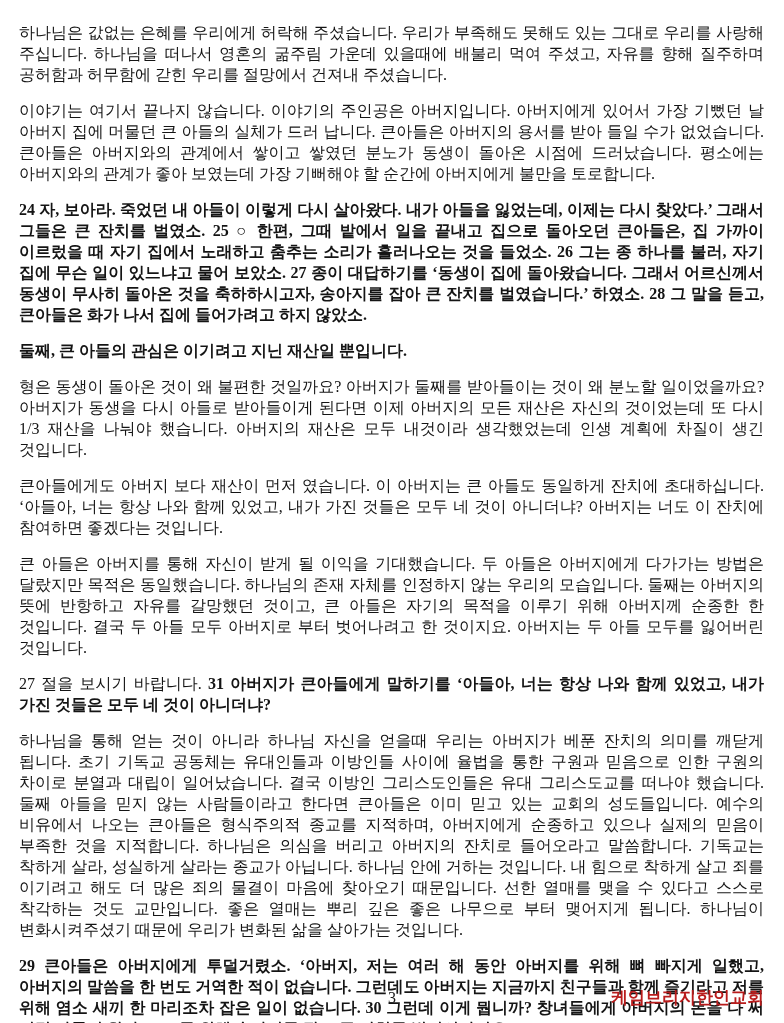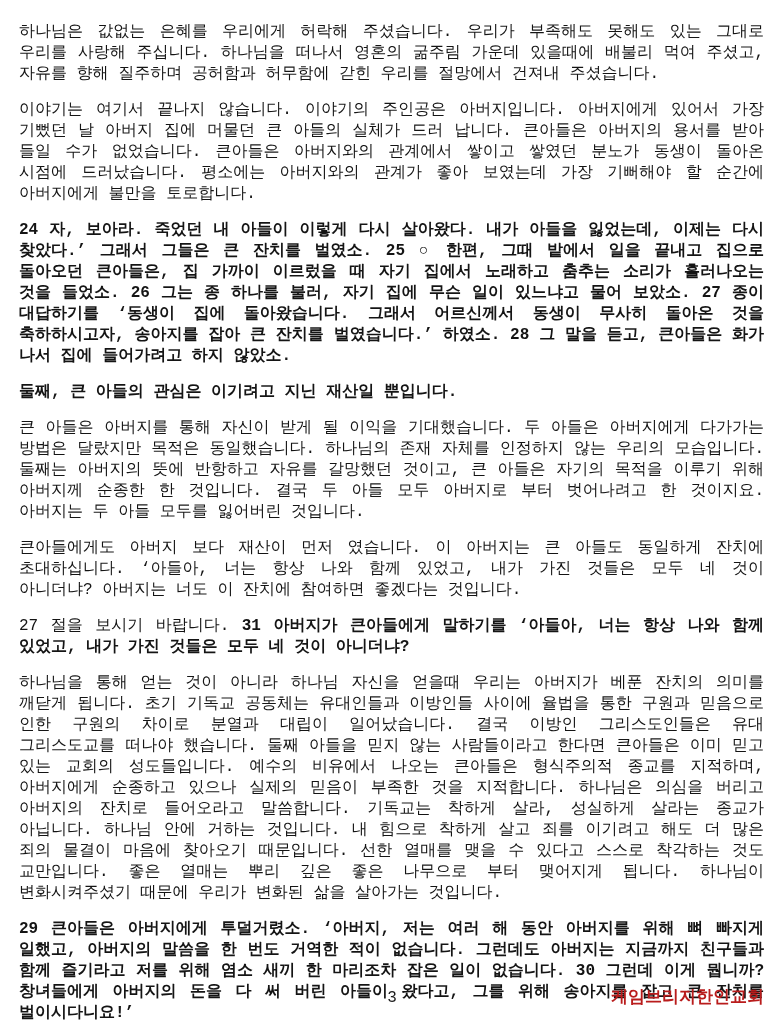--- a/index.html
+++ b/index.html
@@ -6,21 +6,21 @@
     margin: 0;
     padding: 0;
     background: #ffffff;
   }
   .page {
     position: relative;
     width: 784px;
     height: 1023px;
     background: #ffffff;
     overflow: hidden;
-    font-family: Liberation Mono, monospace;
+    font-family: Liberation Serif, serif;
     color: #141414;
     border-radius: 14px;
   }
   .content {
     position: absolute;
     top: 22px;
     left: 19px;
     right: 20px;
     font-size: 16px;
     line-height: 21px;
@@ -58,22 +58,23 @@
 </style>
 </head>
 <body>
 
 <div class="page" style="background: rgb(255, 255, 255); color: rgb(20, 20, 20);">
   <main class="content" id="paragraph-container">
       <p><span class="seg-regular">하나님은 값없는 은혜를 우리에게 허락해 주셨습니다. 우리가 부족해도 못해도 있는 그대로 우리를 사랑해 주십니다. 하나님을 떠나서 영혼의 굶주림 가운데 있을때에 배불리 먹여 주셨고, 자유를 향해 질주하며 공허함과 허무함에 갇힌 우리를 절망에서 건져내 주셨습니다.</span></p>
       <p><span class="seg-regular">이야기는 여기서 끝나지 않습니다. 이야기의 주인공은 아버지입니다.  아버지에게 있어서 가장 기뻤던 날 아버지 집에 머물던 큰 아들의 실체가 드러 납니다. 큰아들은 아버지의 용서를 받아 들일 수가 없었습니다. 큰아들은 아버지와의 관계에서 쌓이고 쌓였던 분노가 동생이 돌아온 시점에 드러났습니다. 평소에는 아버지와의 관계가 좋아 보였는데 가장 기뻐해야 할 순간에 아버지에게 불만을 토로합니다.</span></p>
       <p><span class="seg-bold">24 자, 보아라. 죽었던 내 아들이 이렇게 다시 살아왔다. 내가 아들을 잃었는데, 이제는 다시 찾았다.’ 그래서 그들은 큰 잔치를 벌였소. 25 ○ 한편, 그때 밭에서 일을 끝내고 집으로 돌아오던 큰아들은, 집 가까이 이르렀을 때 자기 집에서 노래하고 춤추는 소리가 흘러나오는 것을 들었소. 26 그는 종 하나를 불러, 자기 집에 무슨 일이 있느냐고 물어 보았소. 27 종이 대답하기를 ‘동생이 집에 돌아왔습니다. 그래서 어르신께서 동생이 무사히 돌아온 것을 축하하시고자, 송아지를 잡아 큰 잔치를 벌였습니다.’ 하였소. 28 그 말을 듣고, 큰아들은 화가 나서 집에 들어가려고 하지 않았소.</span></p>
       <p><span class="seg-bold">둘째, 큰 아들의 관심은 이기려고 지닌 재산일 뿐입니다.</span></p>
+      <p><span class="seg-regular">형은 동생이 돌아온 것이 왜 불편한 것일까요? 아버지가 둘째를 받아들이는 것이 왜 분노할 일이었을까요? 아버지가 동생을 다시 아들로 받아들이게 된다면 이제 아버지의 모든 재산은 자신의 것이었는데 또 다시 1/3 재산을 나눠야 했습니다. 아버지의 재산은 모두 내것이라 생각했었는데 인생 계획에 차질이 생긴 것입니다.</span></p>
+      <p><span class="seg-regular">큰아들에게도 아버지 보다 재산이 먼저 였습니다. 이 아버지는 큰 아들도 동일하게 잔치에 초대하십니다. ‘아들아, 너는 항상 나와 함께 있었고, 내가 가진 것들은 모두 네 것이 아니더냐? 아버지는 너도 이 잔치에 참여하면 좋겠다는 것입니다.</span></p>
       <p><span class="seg-regular">큰 아들은 아버지를 통해 자신이 받게 될 이익을 기대했습니다. 두 아들은 아버지에게 다가가는 방법은 달랐지만 목적은 동일했습니다. 하나님의 존재 자체를 인정하지 않는 우리의 모습입니다. 둘째는 아버지의 뜻에 반항하고 자유를 갈망했던 것이고, 큰 아들은 자기의 목적을 이루기 위해 아버지께 순종한 한 것입니다. 결국 두 아들 모두 아버지로 부터 벗어나려고 한 것이지요. 아버지는 두 아들 모두를 잃어버린 것입니다.</span></p>
-      <p><span class="seg-regular">큰아들에게도 아버지 보다 재산이 먼저 였습니다. 이 아버지는 큰 아들도 동일하게 잔치에 초대하십니다. ‘아들아, 너는 항상 나와 함께 있었고, 내가 가진 것들은 모두 네 것이 아니더냐? 아버지는 너도 이 잔치에 참여하면 좋겠다는 것입니다.</span></p>
       <p><span class="seg-regular">27 절을 보시기 바랍니다. </span><span class="seg-bold">31 아버지가 큰아들에게 말하기를 ‘아들아, 너는 항상 나와 함께 있었고, 내가 가진 것들은 모두 네 것이 아니더냐?</span></p>
       <p><span class="seg-regular">하나님을 통해 얻는 것이 아니라 하나님 자신을 얻을때 우리는 아버지가 베푼 잔치의 의미를 깨닫게 됩니다. 초기 기독교 공동체는 유대인들과 이방인들 사이에 율법을 통한 구원과 믿음으로 인한 구원의 차이로 분열과 대립이 일어났습니다. 결국 이방인 그리스도인들은 유대 그리스도교를 떠나야 했습니다. 둘째 아들을 믿지 않는 사람들이라고 한다면 큰아들은 이미 믿고 있는 교회의 성도들입니다. 예수의 비유에서 나오는 큰아들은 형식주의적 종교를 지적하며, 아버지에게 순종하고 있으나 실제의 믿음이 부족한 것을 지적합니다. 하나님은 의심을 버리고 아버지의 잔치로 들어오라고 말씀합니다. 기독교는 착하게 살라, 성실하게 살라는 종교가 아닙니다. 하나님 안에 거하는 것입니다. 내 힘으로 착하게 살고 죄를 이기려고 해도 더 많은 죄의 물결이 마음에 찾아오기 때문입니다. 선한 열매를 맺을 수 있다고 스스로 착각하는 것도 교만입니다. 좋은 열매는 뿌리 깊은 좋은 나무으로 부터 맺어지게 됩니다. 하나님이 변화시켜주셨기 때문에 우리가 변화된 삶을 살아가는 것입니다.</span></p>
       <p><span class="seg-bold">29 큰아들은 아버지에게 투덜거렸소. ‘아버지, 저는 여러 해 동안 아버지를 위해 뼈 빠지게 일했고, 아버지의 말씀을 한 번도 거역한 적이 없습니다. 그런데도 아버지는 지금까지 친구들과 함께 즐기라고 저를 위해 염소 새끼 한 마리조차 잡은 일이 없습니다. 30 그런데 이게 뭡니까? 창녀들에게 아버지의 돈을 다 써 버린 아들이 왔다고, 그를 위해 송아지를 잡고 큰 잔치를 벌이시다니요!’</span></p>
     </main>
   <footer class="footer">
     <span class="page-number">3</span>
     <span class="org-name" style="color: #b91c1c; text-align: right;">케임브리지한인교회</span>
   </footer>
 </div>
 

